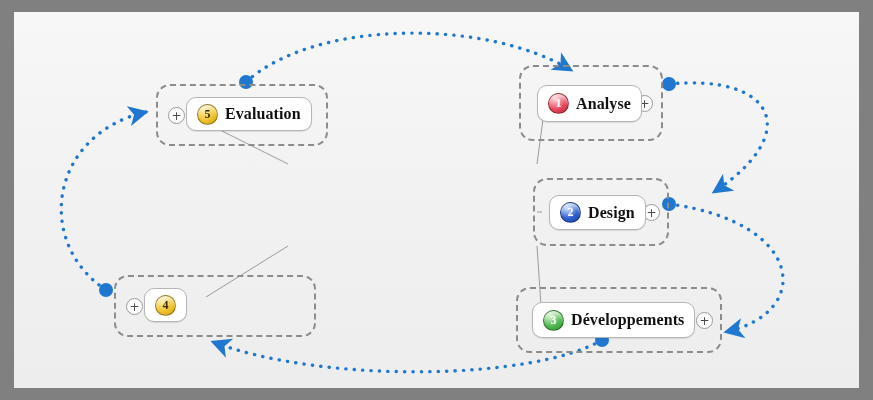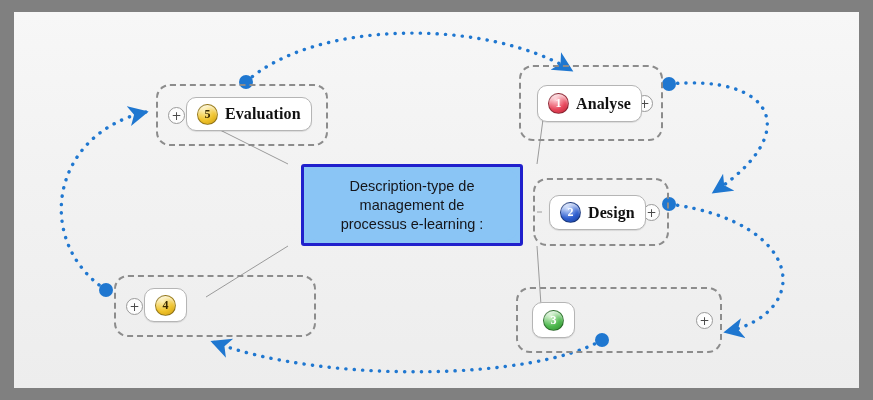--- a/index.html
+++ b/index.html
@@ -119,29 +119,20 @@
 
     <g fill="#1f77d0">
       <circle cx="232" cy="70" r="7"></circle>
       <circle cx="655" cy="72" r="7"></circle>
       <circle cx="655" cy="192" r="7"></circle>
       <circle cx="588" cy="328" r="7"></circle>
       <circle cx="92" cy="278" r="7"></circle>
     </g>
   </svg>
 
-  <div id="center">
-    <div class="cinner">
-      <div class="ctext">
-        <span>Description-type de</span><br>
-        <span>management de</span><br>
-        <span>processus e-learning :</span>
-      </div>
-    </div>
-  </div>
 
   <div class="branch" style="left:142px;top:72px;width:172px;height:62px;">
     <div class="dash" style="width:172px;height:62px;"></div>
     <div class="plus" style="left:12px;">+</div>
     <div class="inner" style="left:30px;top:13px;height:34px;">
       <span class="badge b-gold" style="background:radial-gradient(circle at 35% 28%, #fdf0b0 0%, #f0c32a 55%, #c99a12 100%);">5</span>
       <span class="blabel">Evaluation</span>
     </div>
   </div>
 
@@ -161,20 +152,21 @@
       <span class="badge" style="background:radial-gradient(circle at 35% 28%, #cfe0ff 0%, #2f5fd0 55%, #123a96 100%);">2</span>
       <span class="blabel">Design</span>
     </div>
   </div>
 
   <div class="branch" style="left:502px;top:275px;width:206px;height:66px;">
     <div class="dash" style="width:206px;height:66px;"></div>
     <div class="plus" style="right:9px;">+</div>
     <div class="inner" style="left:16px;top:15px;height:36px;">
       <span class="badge" style="background:radial-gradient(circle at 35% 28%, #d8f5d2 0%, #4fb94f 55%, #2a8c2a 100%);">3</span>
+      <span class="blabel">Développements</span>
     </div>
   </div>
 
   <div class="branch" style="left:100px;top:263px;width:202px;height:62px;">
     <div class="dash" style="width:202px;height:62px;"></div>
     <div class="plus" style="left:12px;">+</div>
     <div class="inner" style="left:30px;top:13px;height:34px;">
       <span class="badge b-gold" style="background:radial-gradient(circle at 35% 28%, #fdf0b0 0%, #f0c32a 55%, #c99a12 100%);">4</span>
     </div>
   </div>

